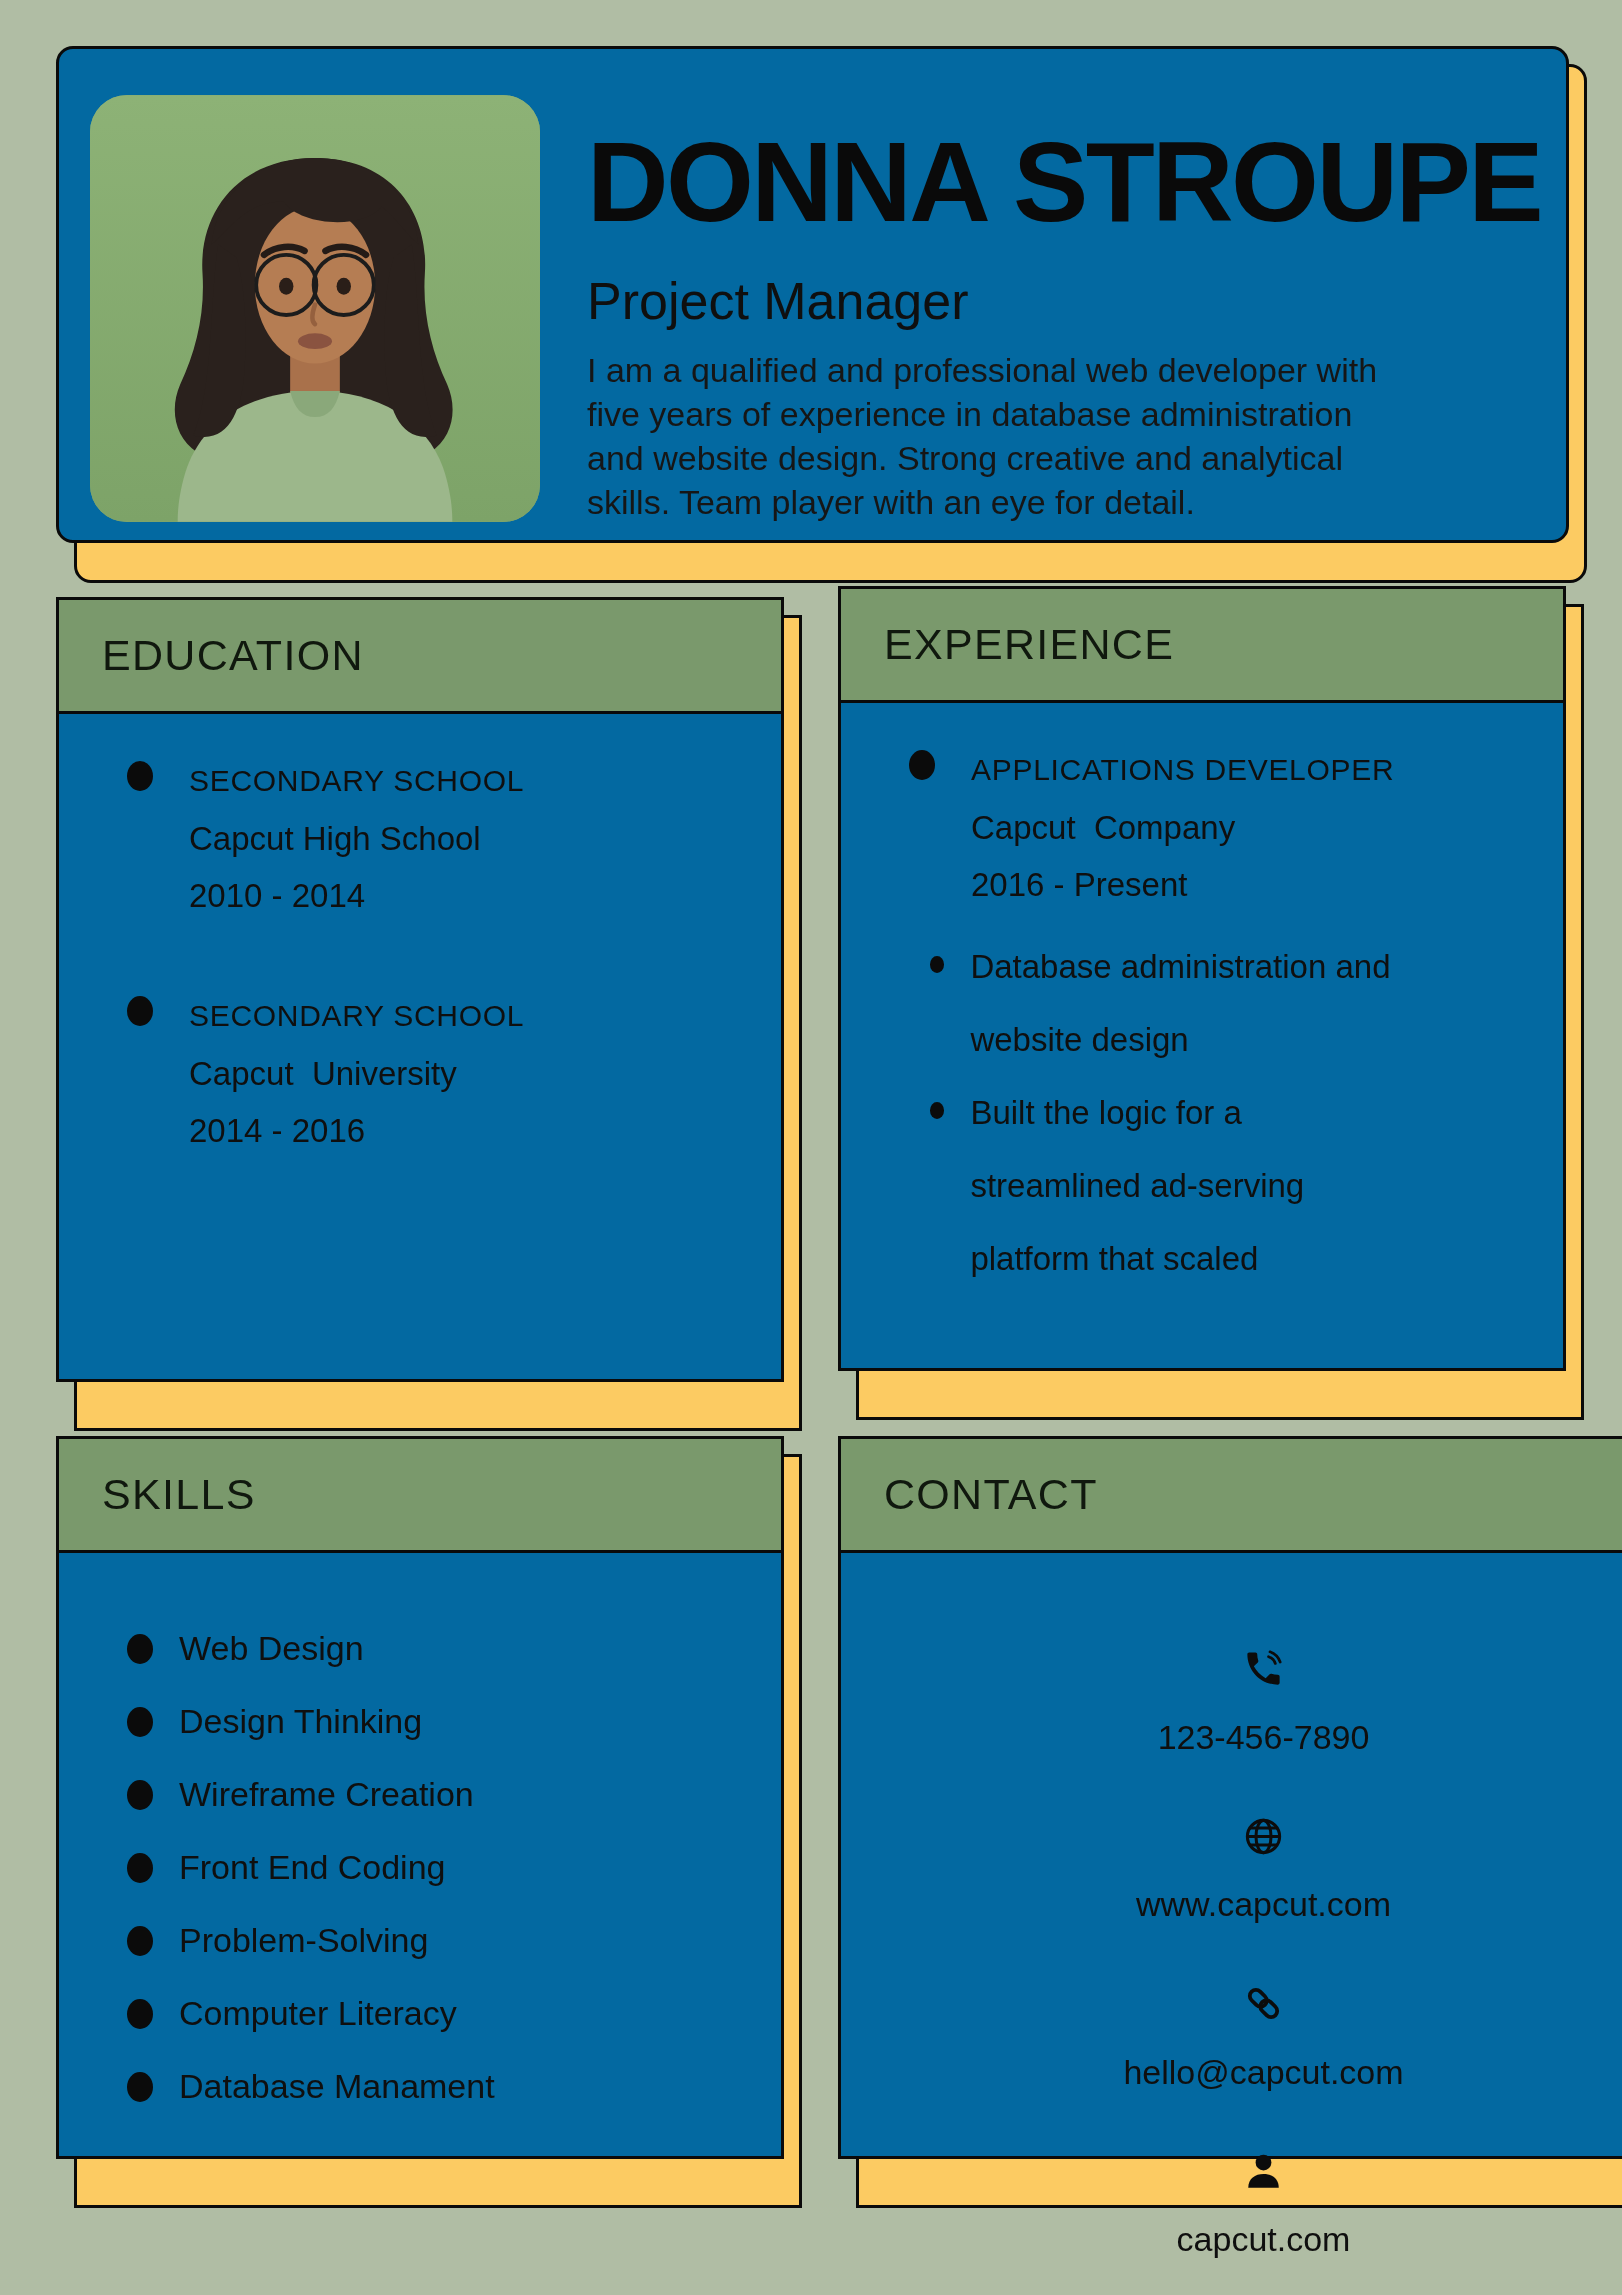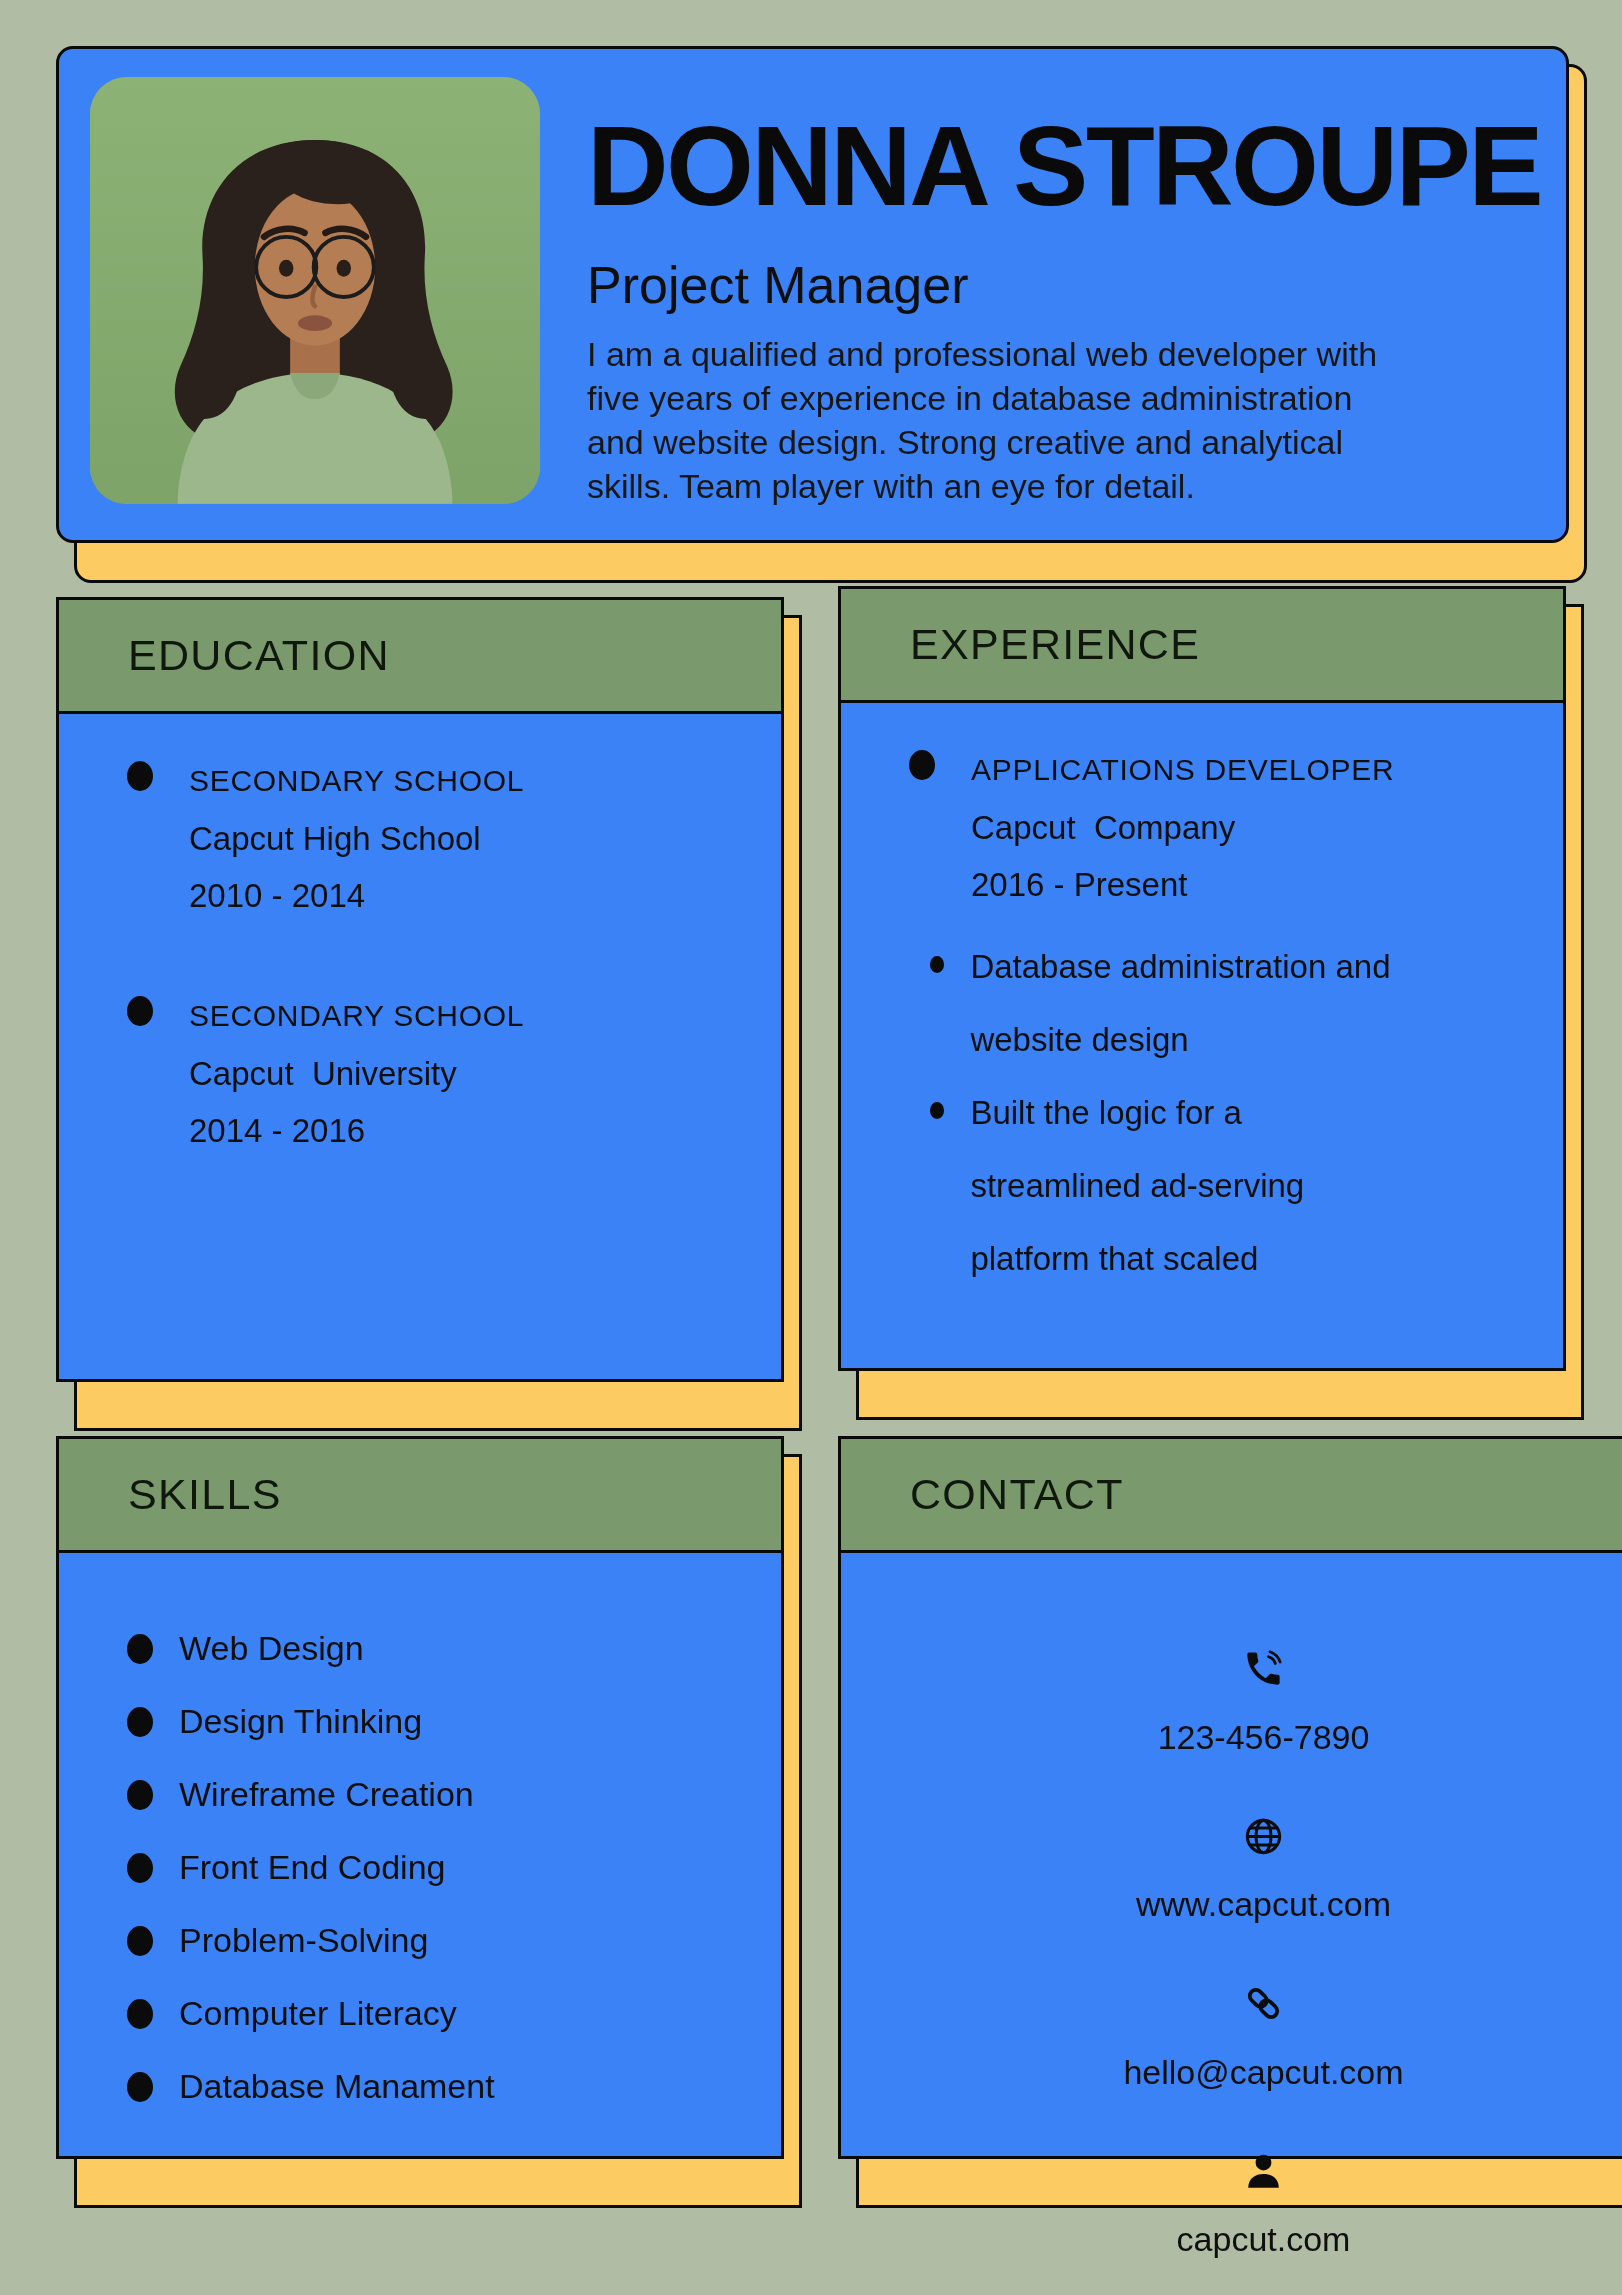--- a/index.html
+++ b/index.html
@@ -9,21 +9,21 @@
     font-family:"Liberation Sans", sans-serif;
     color:#0f0f0f;
   }
   .section{position:absolute;}
   .shadow{
     position:absolute;left:18.3px;top:18.3px;width:100%;height:calc(100% + 31px);
     background:#fccb62;border:3.9px solid #0a0a0a;box-sizing:border-box;
   }
   .card{
     position:absolute;left:0;top:0;width:100%;height:100%;
-    background:#3b82f6;border:3.9px solid #0a0a0a;box-sizing:border-box;
+    background:#0369a1;border:3.9px solid #0a0a0a;box-sizing:border-box;align-items:center;
   }
   
   #header{left:56px;top:46px;width:1513px;height:497px;}
   #header .shadow{border-radius:17px;height:calc(100% + 22px);}
   #header .card{border-radius:17px;display:flex;flex-direction:row;}
   .photo-wrap{
     width:450px;height:427px;margin:27.5px 0 0 31px;flex:0 0 auto;
     border-radius:37px;overflow:hidden;background:#83a770;
   }
   .photo-wrap svg{display:block;}
@@ -32,21 +32,21 @@
     font-size:113px;font-weight:bold;letter-spacing:-2.6px;line-height:1.05;
     white-space:nowrap;color:#0a0a0a;
   }
   .job-title{font-size:52px;margin-top:29px;letter-spacing:0;}
   .summary{
     font-size:34px;line-height:44px;margin-top:17px;white-space:pre-line;color:#161616;
   }
   
   .bar{
     height:114px;background:#7a996c;border-bottom:3.9px solid #0a0a0a;
-    display:flex;align-items:center;padding-left:69px;box-sizing:border-box;
+    display:flex;align-items:center;padding-left:43px;box-sizing:border-box;
     font-size:43px;letter-spacing:1.3px;color:#10180e;
   }
   .content{padding:43px 26px 0 68px;}
   #education{left:56px;top:597px;width:728px;height:785px;}
   #experience{left:838px;top:586px;width:728px;height:785px;}
   #skills{left:56px;top:1436px;width:728px;height:723px;}
   #contact{left:838px;top:1436px;width:809px;height:723px;}
 
   .brow{display:flex;align-items:flex-start;gap:36px;}
   .dot{

